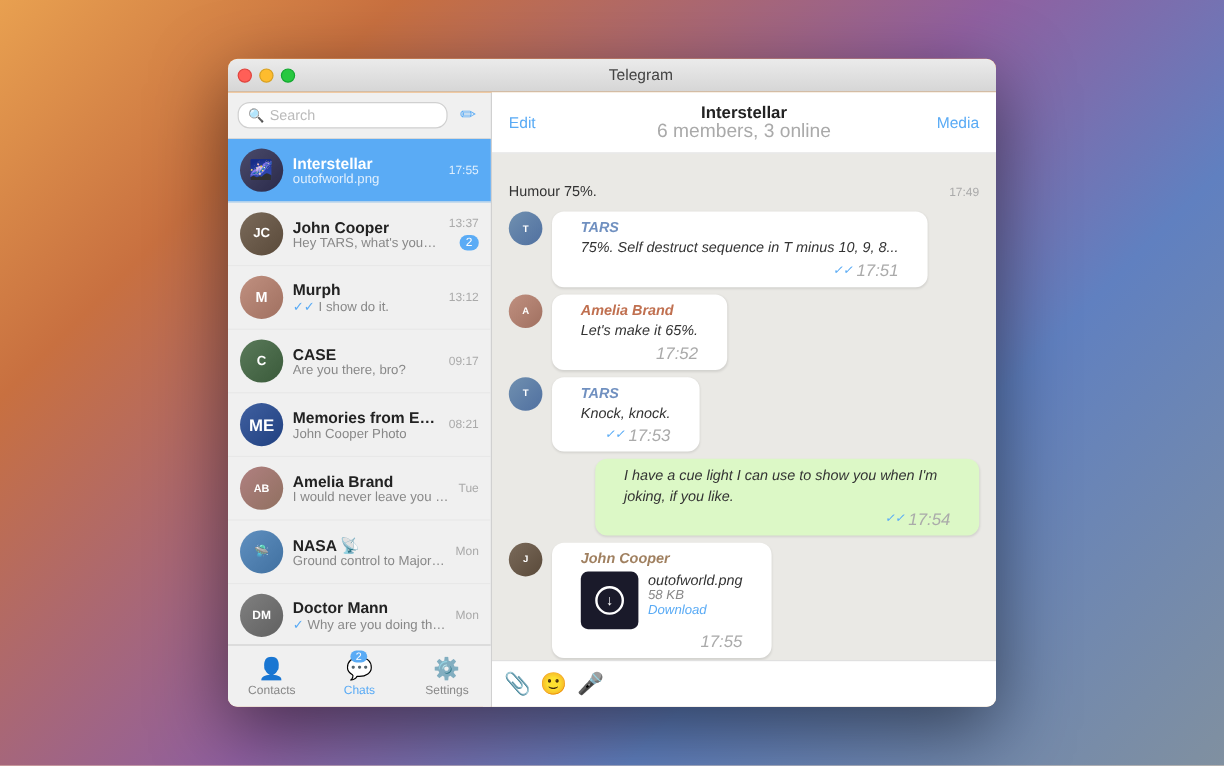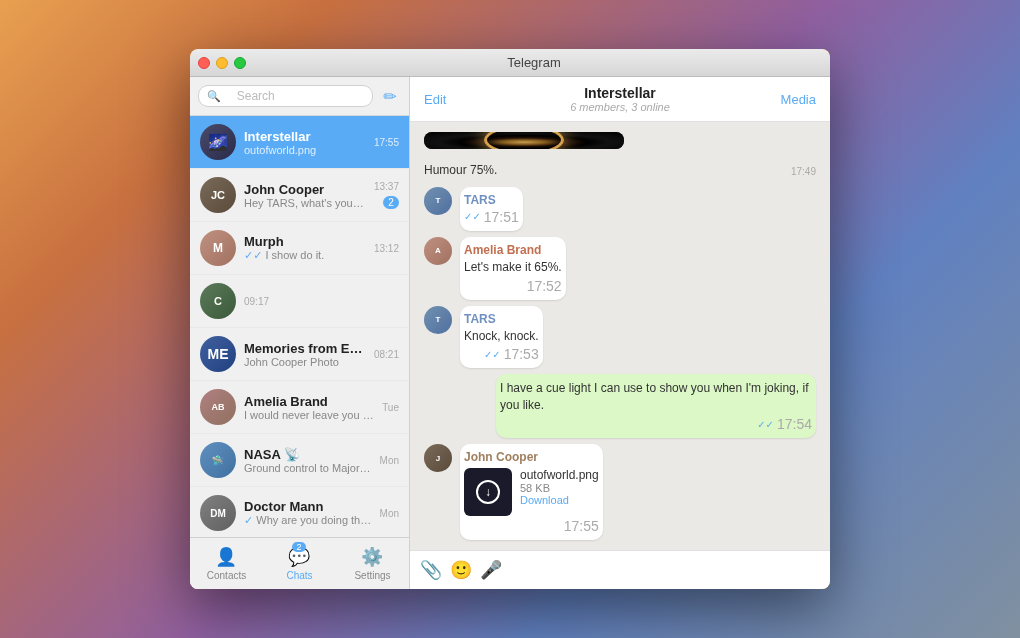--- a/index.html
+++ b/index.html
@@ -229,23 +229,22 @@
     .chat-header-center {
       flex: 1;
       text-align: center;
     }
     .chat-header-name {
       font-size: 14px;
       font-weight: 600;
       color: #222;
     }
     .chat-header-sub {
-      font-size: 11px;
+      font-size: 16px;
       color: #aaa;
-      font-style: italic;
     }
     .chat-header-media {
       color: #5aabf5;
       font-size: 13px;
       cursor: pointer;
       width: 40px;
       text-align: right;
     }
     .messages-area {
       flex: 1;
@@ -301,25 +300,26 @@
       font-size: 10px;
       color: white;
       font-weight: bold;
     }
     .msg-avatar-tars { background: linear-gradient(135deg, #7090b0, #5070a0); }
     .msg-avatar-amelia { background: linear-gradient(135deg, #c09080, #a07060); }
     .msg-avatar-john { background: linear-gradient(135deg, #7a6a5a, #5a4a3a); }
     .msg-bubble {
       background: white;
       border-radius: 10px;
-      padding: 6px 4px;
+      padding: 6px 24px;
       max-width: 320px;
       font-size: 12px;
       color: #333;
       box-shadow: 0 1px 2px rgba(0,0,0,0.1);
+      font-style: italic;
     }
     .msg-bubble.right-bubble {
       background: #dcf8c6;
     }
     .msg-sender {
       font-size: 12px;
       font-weight: 600;
       color: #5aabf5;
       margin-bottom: 2px;
     }
@@ -433,21 +433,21 @@
     <div class="titlebar-title">Telegram</div>
   </div>
 
   <div class="main-content">
 
     <div class="sidebar">
 
       <div class="sidebar-search">
         <div class="search-bar">
           <span class="search-icon-char">🔍</span>
-          <span style="font-size:12px;color:#bbb;margin-left:12px;">Search</span>
+          <span style="font-size:12px;color:#bbb;">Search</span>
         </div>
         <div class="compose-btn">✏</div>
       </div>
 
       <div class="chat-list">
 
         <div class="chat-item active">
           <div class="avatar avatar-interstellar">
             <div style="font-size:16px;">🌌</div>
           </div>
@@ -480,20 +480,24 @@
               <span style="color:#5aabf5;">✓✓</span> <span>I show do it.</span>
             </div>
           </div>
           <div class="chat-meta">
             <div class="chat-time">13:12</div>
           </div>
         </div>
 
         <div class="chat-item">
           <div class="avatar avatar-case" style="font-size:11px;">C</div>
+          <div class="chat-info">
+            <div class="chat-name">CASE</div>
+            <div class="chat-preview">Are you there, bro?</div>
+          </div>
           <div class="chat-meta">
             <div class="chat-time">09:17</div>
           </div>
         </div>
 
         <div class="chat-item">
           <div class="avatar avatar-memories" style="font-size:14px;">ME</div>
           <div class="chat-info">
             <div class="chat-name">Memories from Earth</div>
             <div class="chat-preview">
@@ -583,20 +587,21 @@
         <div class="plain-msg-row">
           <span class="plain-msg-text">Humour 75%.</span>
           <span class="plain-msg-time">17:49</span>
         </div>
 
         <div class="msg-row">
           <div class="msg-avatar msg-avatar-tars" style="font-size:8px;">T</div>
           <div>
             <div class="msg-bubble">
               <div class="msg-sender tars-color">TARS</div>
+              <div class="msg-text">75%. Self destruct sequence in T minus 10, 9, 8...</div>
               <div class="msg-time-row">
                 <span class="msg-check">✓✓</span>
                 <span class="msg-time">17:51</span>
               </div>
             </div>
           </div>
         </div>
 
         <div class="msg-row">
           <div class="msg-avatar msg-avatar-amelia" style="font-size:8px;">A</div>

